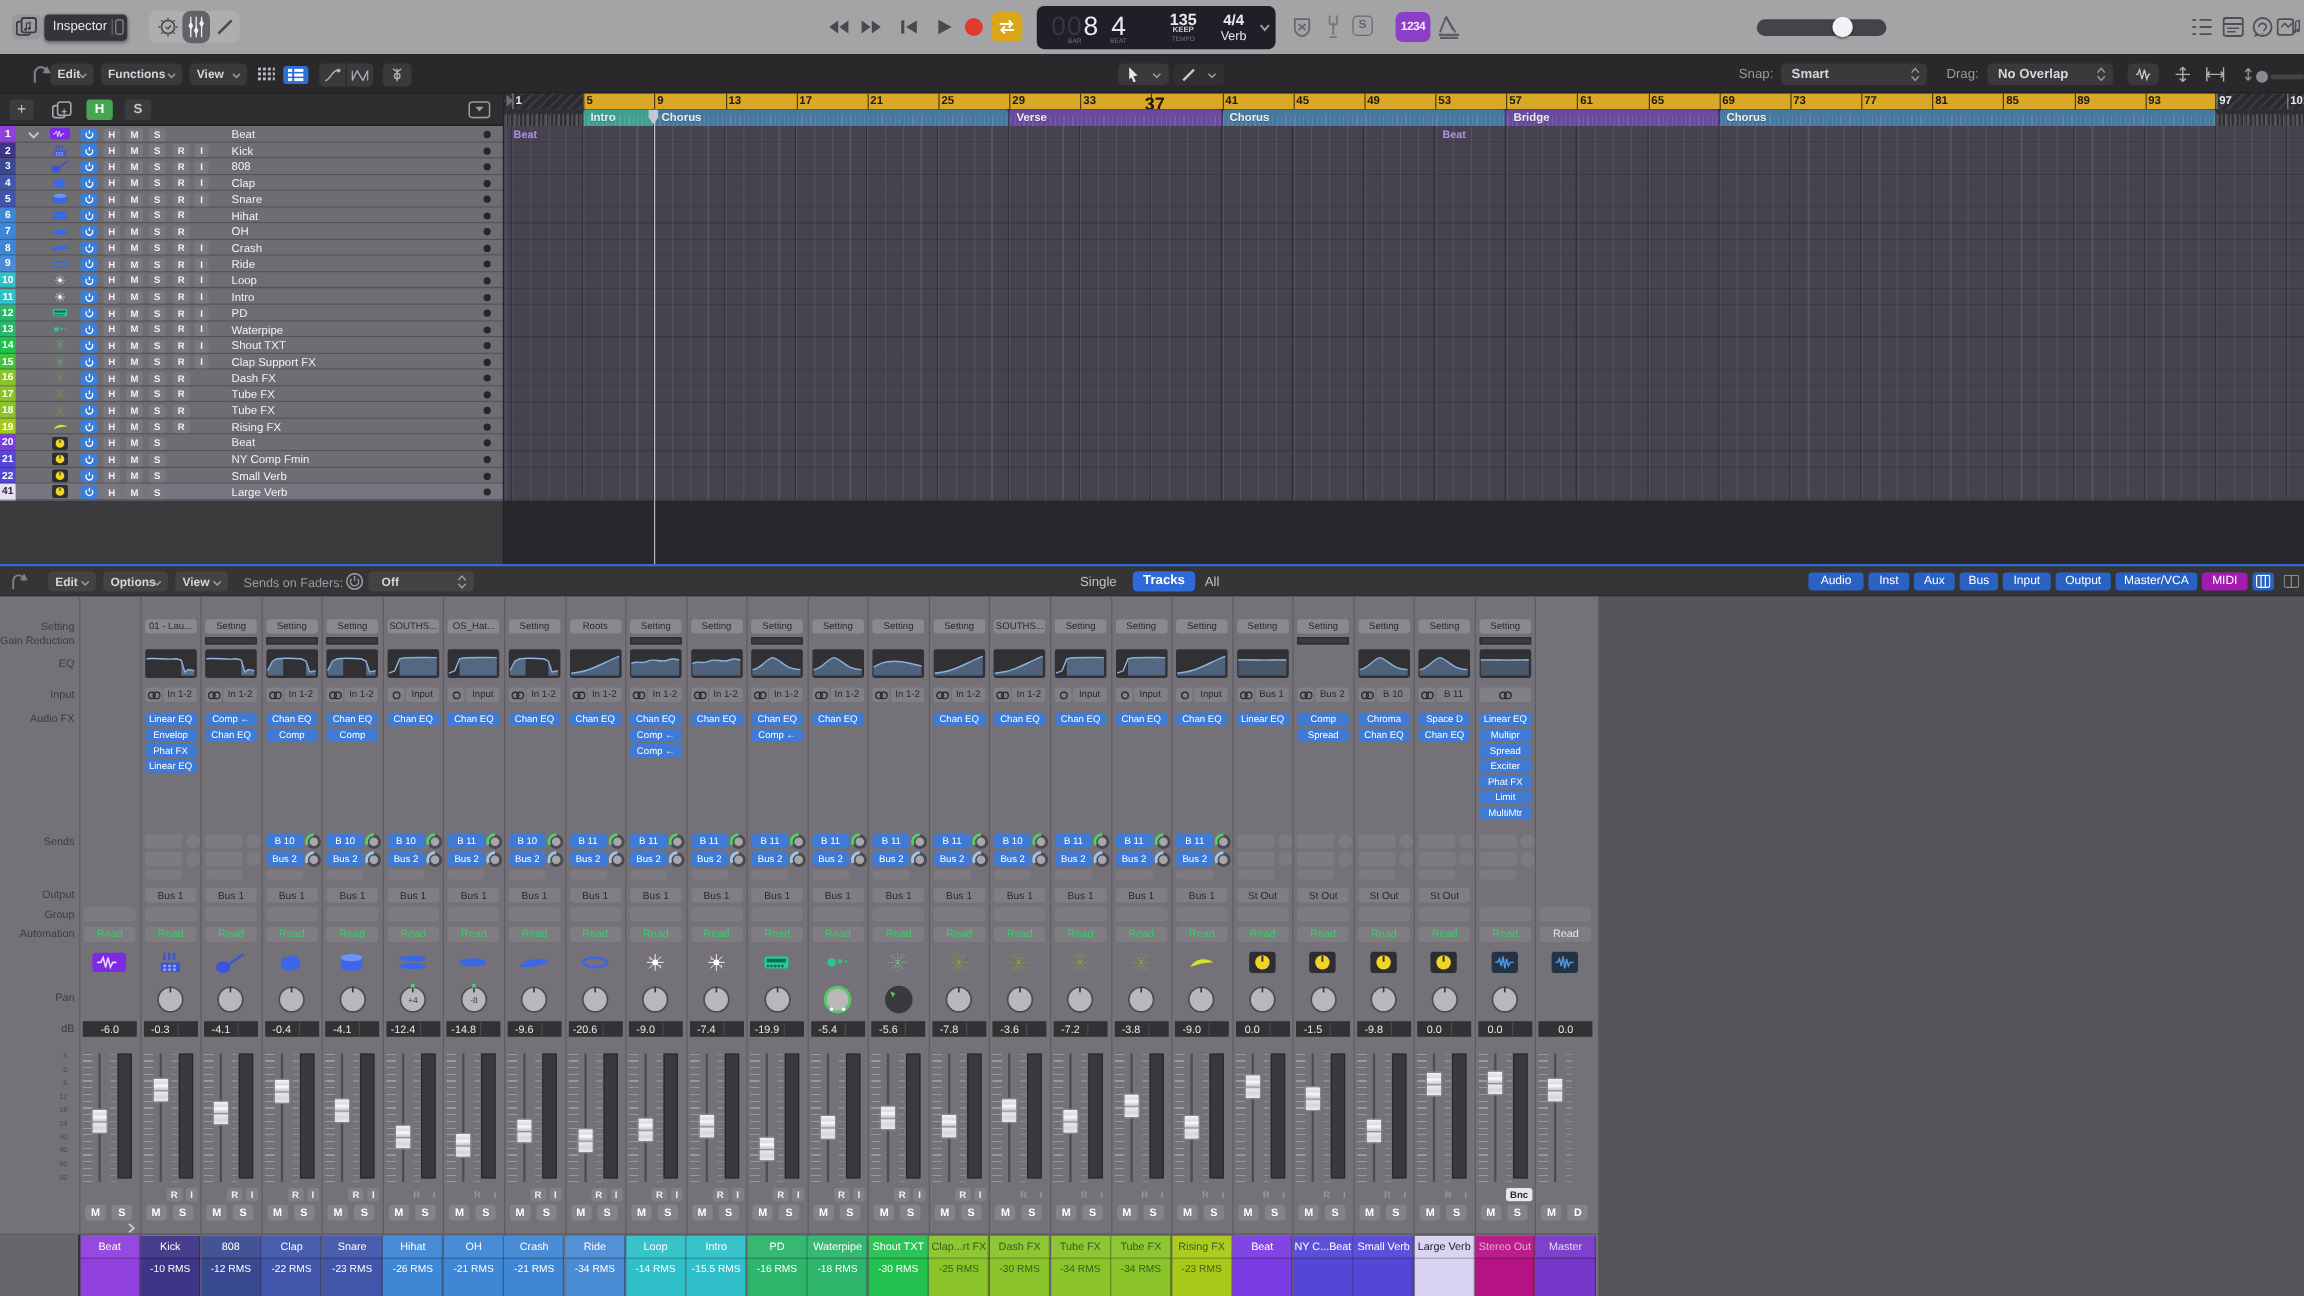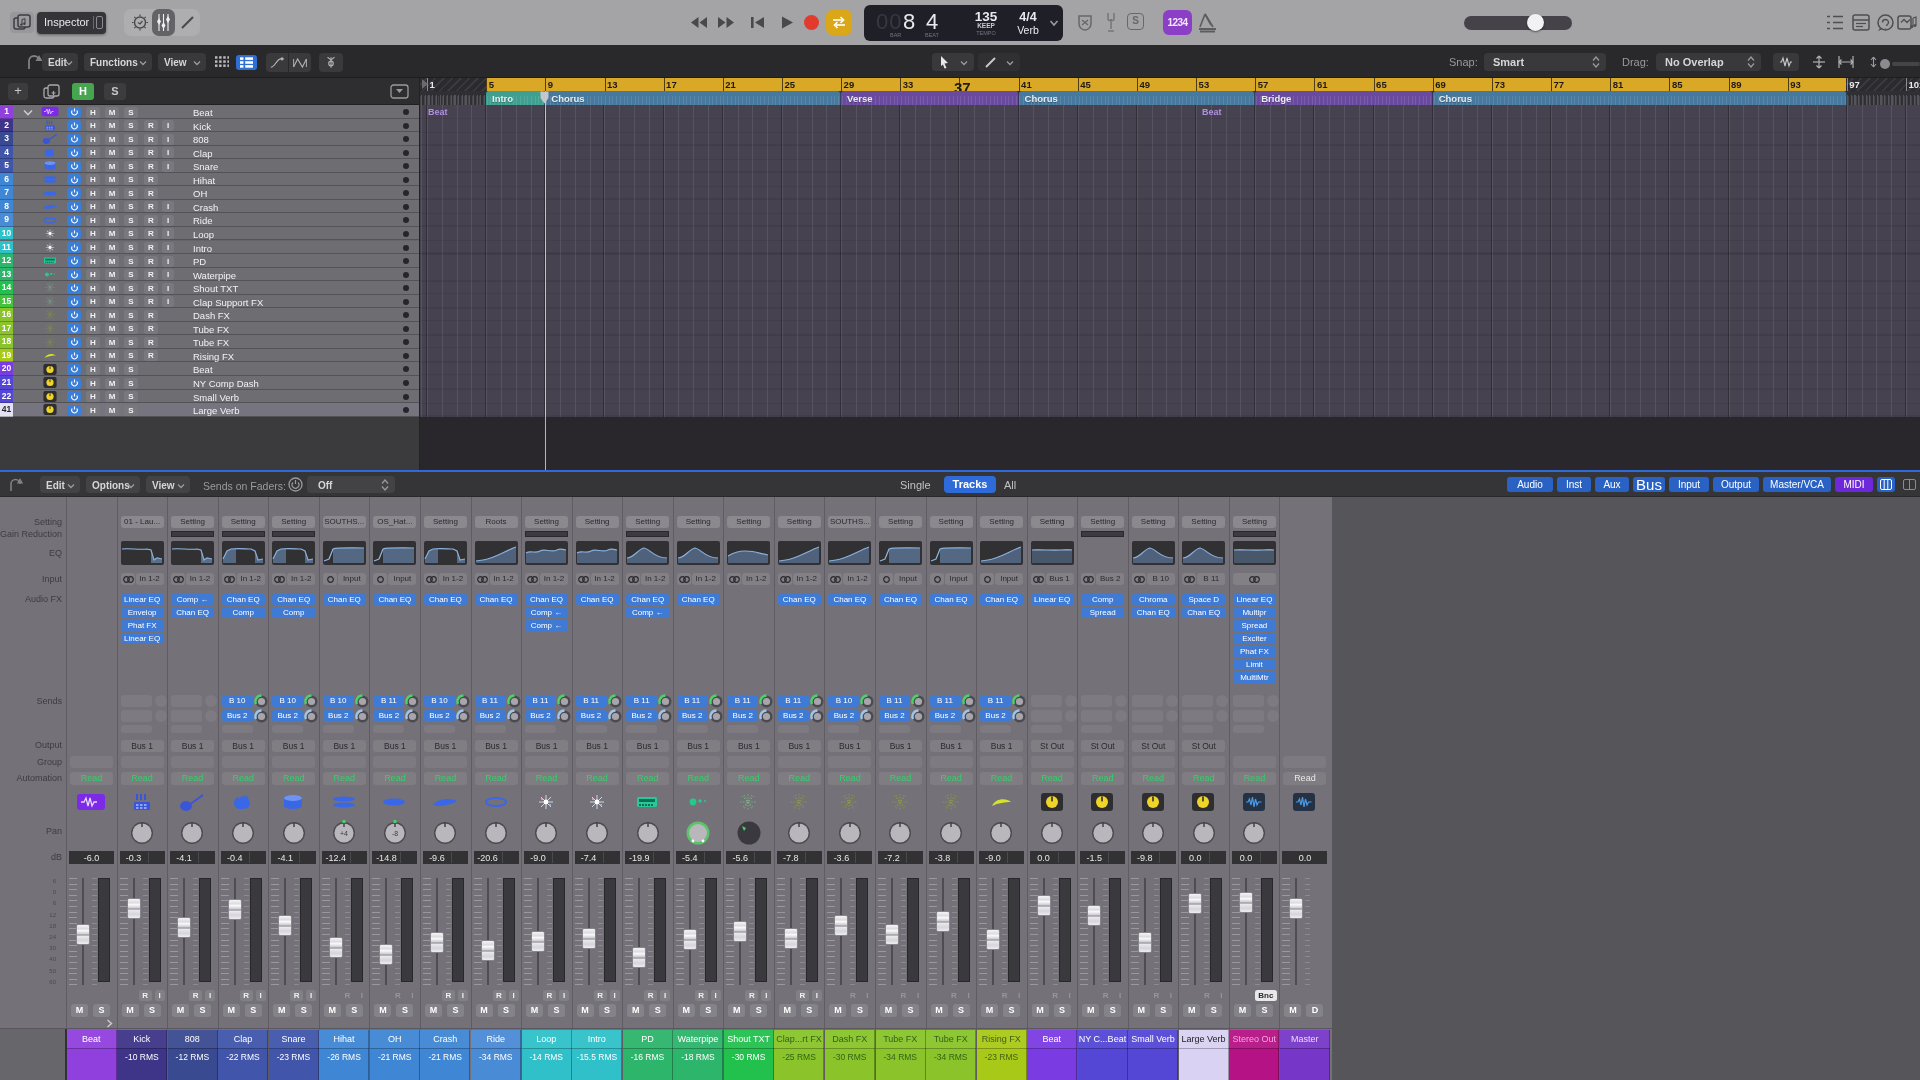--- a/index.html
+++ b/index.html
@@ -812,21 +812,21 @@
       <rect x="14.2" y="3.4" width="1.6" height="5" fill="#2e2e30"></rect>
     </svg>
   </div>
 <div class="ab" style="left:67px;top:377.5px;width:14px;height:11px;background:#3b7ed8;border-radius:2.5px"></div>
 <svg class="ab" style="left:70.5px;top:379.0px" width="7" height="8" viewBox="0 0 7 8">
     <path d="M1.2 2.5 a2.8 2.8 0 1 0 4.6 0 M3.5 0.5 v3" stroke="#fff" stroke-width="1.1" fill="none"></path>
   </svg>
 <div class="ab" style="left:86px;top:377.5px;width:14px;height:11px;background:#79787f;border-radius:2.5px;color:#f2f2f4;font-size:8px;font-weight:bold;text-align:center;line-height:11px">H</div>
 <div class="ab" style="left:105px;top:377.5px;width:14px;height:11px;background:#79787f;border-radius:2.5px;color:#f2f2f4;font-size:8px;font-weight:bold;text-align:center;line-height:11px">M</div>
 <div class="ab" style="left:124px;top:377.5px;width:14px;height:11px;background:#79787f;border-radius:2.5px;color:#f2f2f4;font-size:8px;font-weight:bold;text-align:center;line-height:11px">S</div>
-<div class="ab" style="left:193px;top:378.0px;font-size:9.5px;color:#f2f2f5">NY Comp Dash</div>
+<div class="ab" style="left:193px;top:378.0px;font-size:9.5px;color:#f2f2f5">NY Comp Fmin</div>
 <div class="ab" style="left:403px;top:380.0px;width:6px;height:6px;background:#26262a;border-radius:50%"></div>
 <div class="ab" style="left:0;top:389.6px;width:420px;height:13.55px;background:#6e6d71;border-bottom:1px solid #535257"></div>
 <div class="ab" style="left:0;top:389.6px;width:13px;height:13.55px;background:#5547d6;color:#fff;font-size:8.5px;font-weight:bold;text-align:center;line-height:13.55px;border-bottom:1px solid rgba(0,0,0,0.25)">22</div>
 <div class="ab" style="left:41px;top:390.8px;width:18px;height:11px;display:flex;align-items:center;justify-content:center">
     <svg width="18" height="11" viewBox="0 0 30 18">
       <rect x="4" y="0" width="22" height="18" rx="3" fill="#2e2e30"></rect>
       <circle cx="15" cy="9" r="6" fill="#f0d428"></circle>
       <rect x="14.2" y="3.4" width="1.6" height="5" fill="#2e2e30"></rect>
     </svg>
   </div>
@@ -887,25 +887,25 @@
 <div class="ab" style="left:318px;top:480px;font-size:10px;font-weight:bold;color:#d6d6da">Off</div>
 <svg class="ab" style="left:381px;top:479px" width="8" height="12" viewBox="0 0 8 12">
     <path d="M1 4.5 L4 1 L7 4.5 M1 7.5 L4 11 L7 7.5" stroke="#9a9aa0" stroke-width="1.2" fill="none"></path>
   </svg>
 <div class="ab" style="left:900px;top:479px;font-size:11px;color:#c2c2c6">Single</div>
 <div class="ab" style="left:944px;top:476px;width:52px;height:17px;background:#2e6bd8;border-radius:4px;color:#fff;font-size:11px;font-weight:bold;text-align:center;line-height:17px">Tracks</div>
 <div class="ab" style="left:1004px;top:479px;font-size:11px;color:#c2c2c6">All</div>
 <div class="ab" style="left:1507px;top:477px;width:46px;height:15px;background:#2a62c4;border-radius:3px;color:#fff;font-size:10px;text-align:center;line-height:15px">Audio</div>
 <div class="ab" style="left:1557px;top:477px;width:34px;height:15px;background:#2a62c4;border-radius:3px;color:#fff;font-size:10px;text-align:center;line-height:15px">Inst</div>
 <div class="ab" style="left:1595px;top:477px;width:34px;height:15px;background:#2a62c4;border-radius:3px;color:#fff;font-size:10px;text-align:center;line-height:15px">Aux</div>
-<div class="ab" style="left:1633px;top:477px;width:32px;height:15px;background:#2a62c4;border-radius:3px;color:#fff;font-size:15px;text-align:center;line-height:15px">Bus</div>
+<div class="ab" style="left:1633px;top:477px;width:32px;height:15px;background:#2a62c4;border-radius:3px;color:#fff;font-size:10px;text-align:center;line-height:15px">Bus</div>
 <div class="ab" style="left:1669px;top:477px;width:40px;height:15px;background:#2a62c4;border-radius:3px;color:#fff;font-size:10px;text-align:center;line-height:15px">Input</div>
 <div class="ab" style="left:1713px;top:477px;width:46px;height:15px;background:#2a62c4;border-radius:3px;color:#fff;font-size:10px;text-align:center;line-height:15px">Output</div>
 <div class="ab" style="left:1763px;top:477px;width:68px;height:15px;background:#2a62c4;border-radius:3px;color:#fff;font-size:10px;text-align:center;line-height:15px">Master/VCA</div>
-<div class="ab" style="left:1835px;top:477px;width:38px;height:15px;background:#6d28d9;border-radius:3px;color:#fff;font-size:10px;text-align:center;line-height:15px">MIDI</div>
+<div class="ab" style="left:1835px;top:477px;width:38px;height:15px;background:#a21caf;border-radius:3px;color:#fff;font-size:10px;text-align:center;line-height:15px">MIDI</div>
 <div class="ab" style="left:1877px;top:477px;width:18px;height:15px;background:#2a62c4;border-radius:3px"></div>
 <svg class="ab" style="left:1880px;top:479px" width="12" height="11" viewBox="0 0 12 11">
     <rect x="0.5" y="0.5" width="11" height="10" rx="1.5" fill="none" stroke="#fff"></rect>
     <line x1="4.2" y1="0.5" x2="4.2" y2="10.5" stroke="#fff"></line>
     <line x1="7.8" y1="0.5" x2="7.8" y2="10.5" stroke="#fff"></line>
   </svg>
 <svg class="ab" style="left:1903px;top:479px" width="13" height="11" viewBox="0 0 13 11">
     <rect x="0.5" y="0.5" width="12" height="10" rx="1.5" fill="none" stroke="#8a8a90"></rect>
     <line x1="6.5" y1="0.5" x2="6.5" y2="10.5" stroke="#8a8a90"></line>
   </svg>

